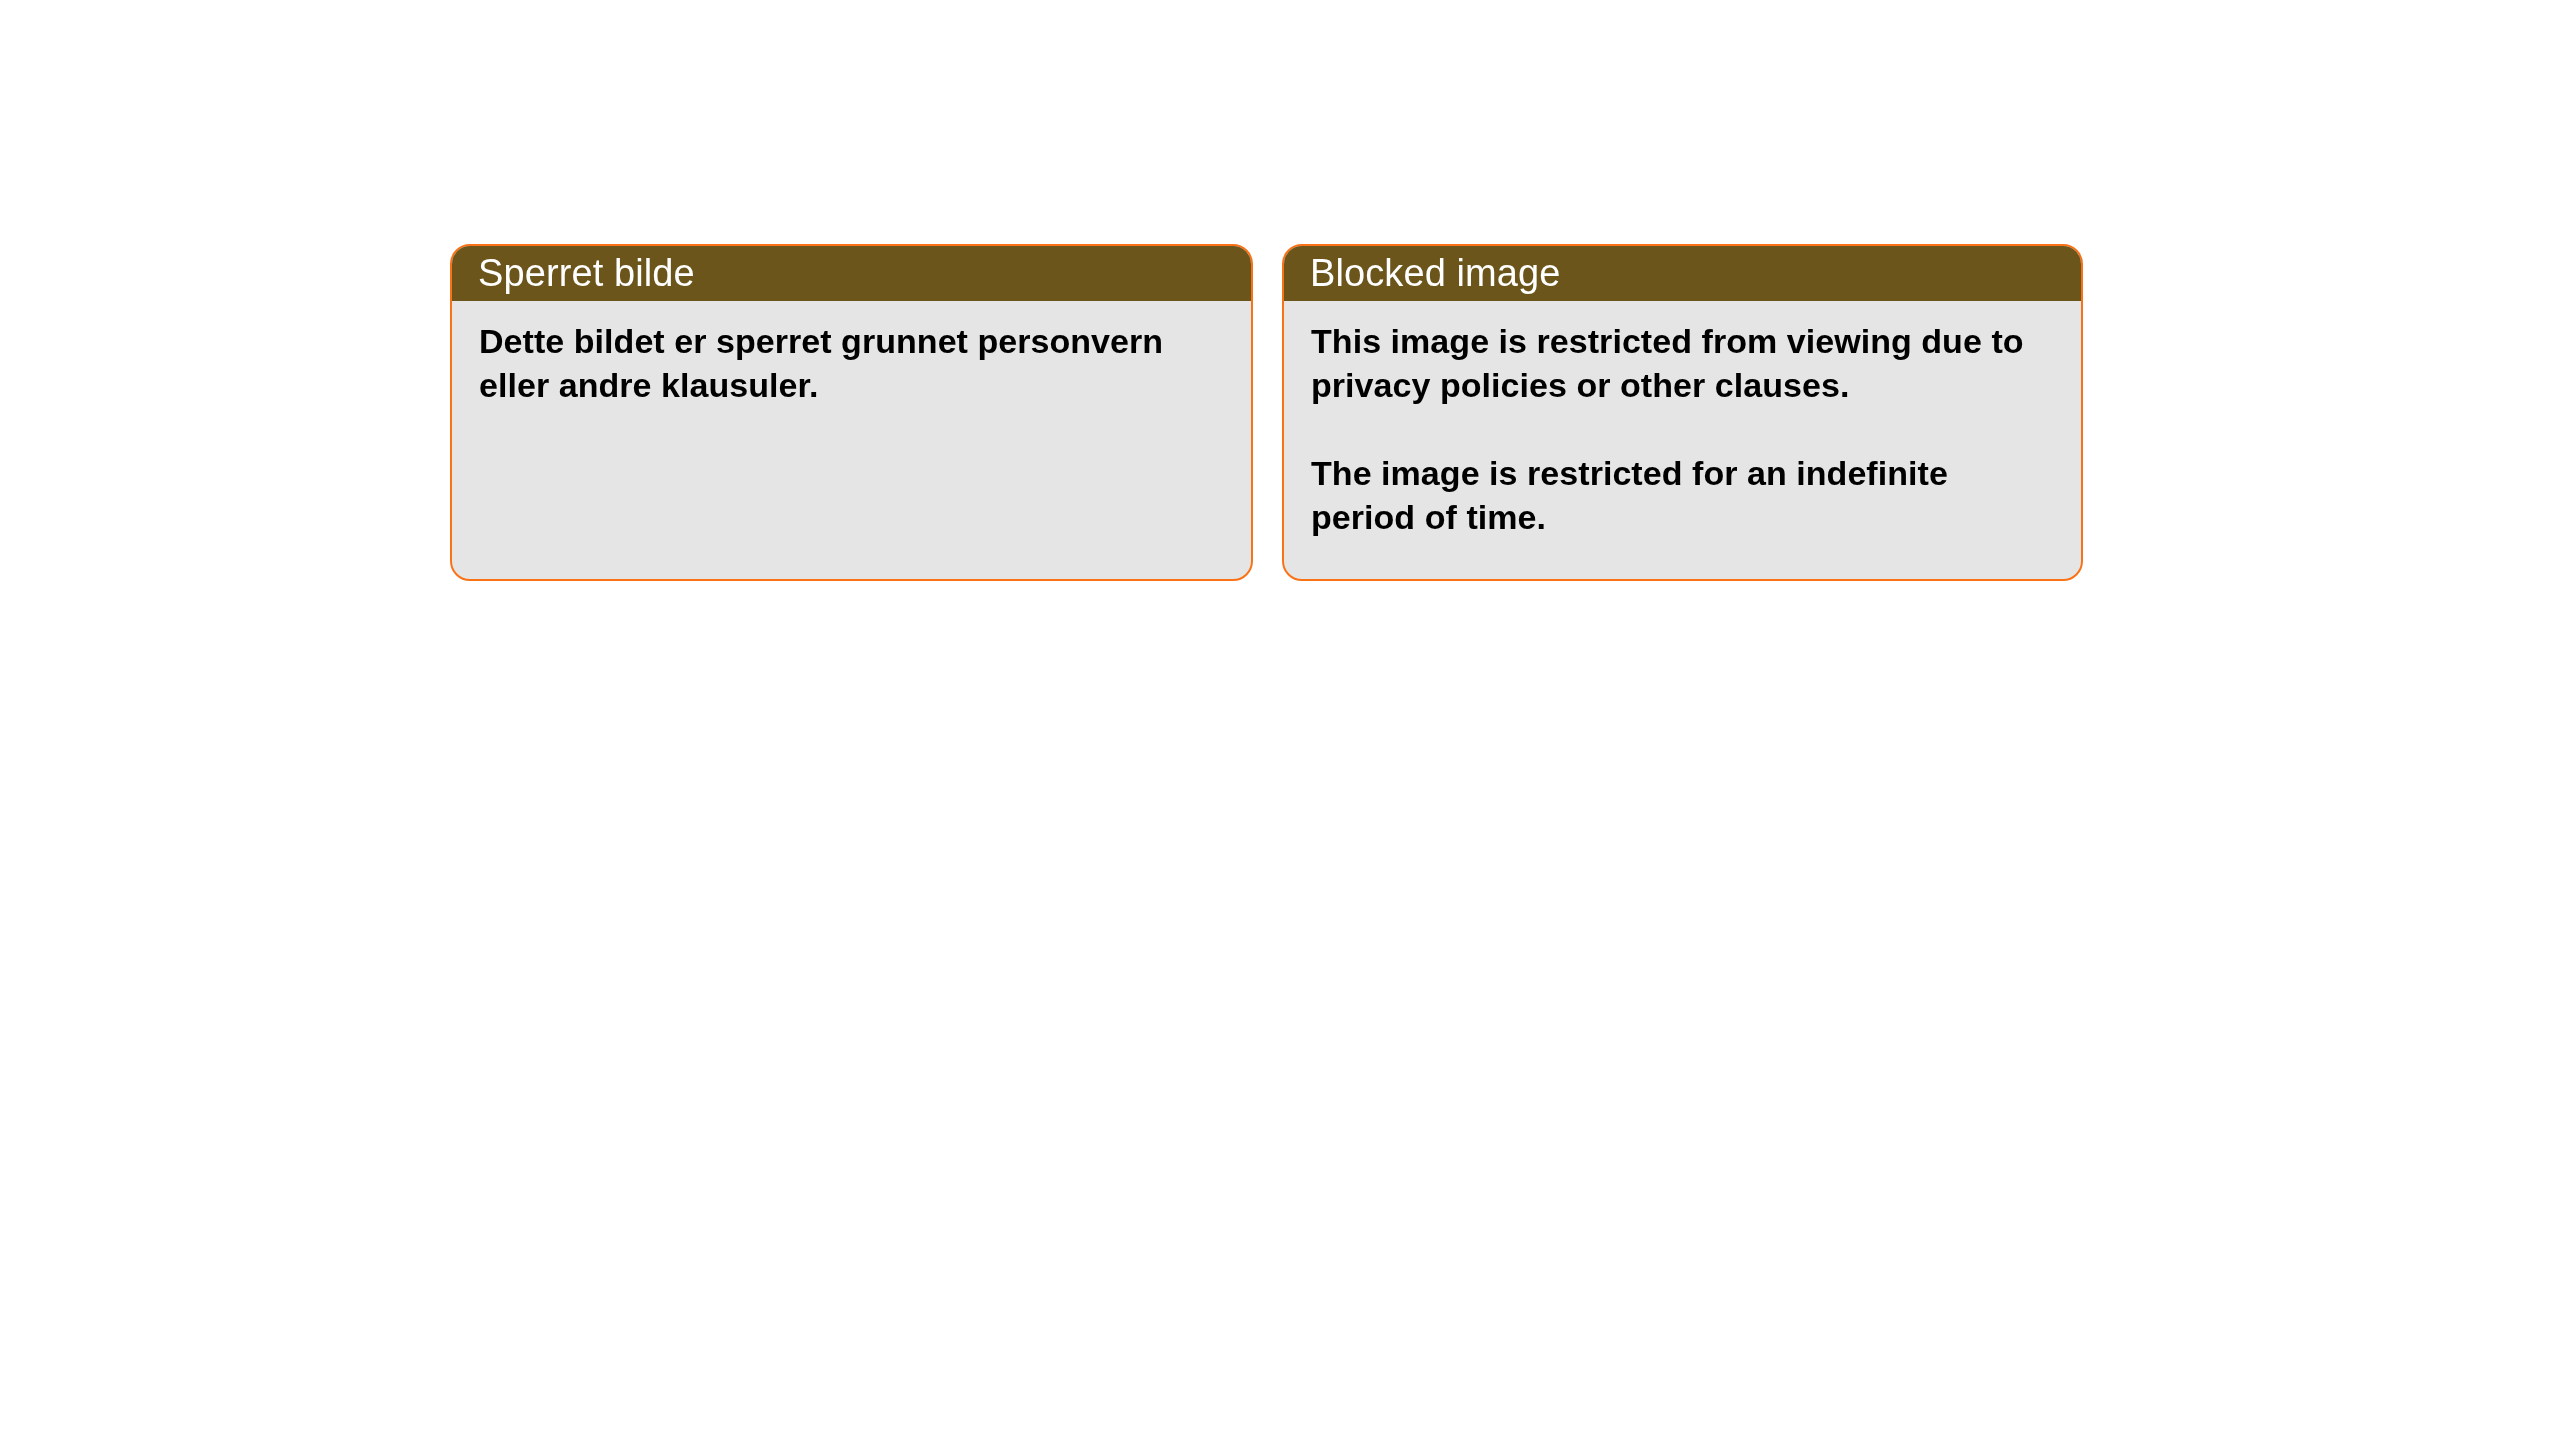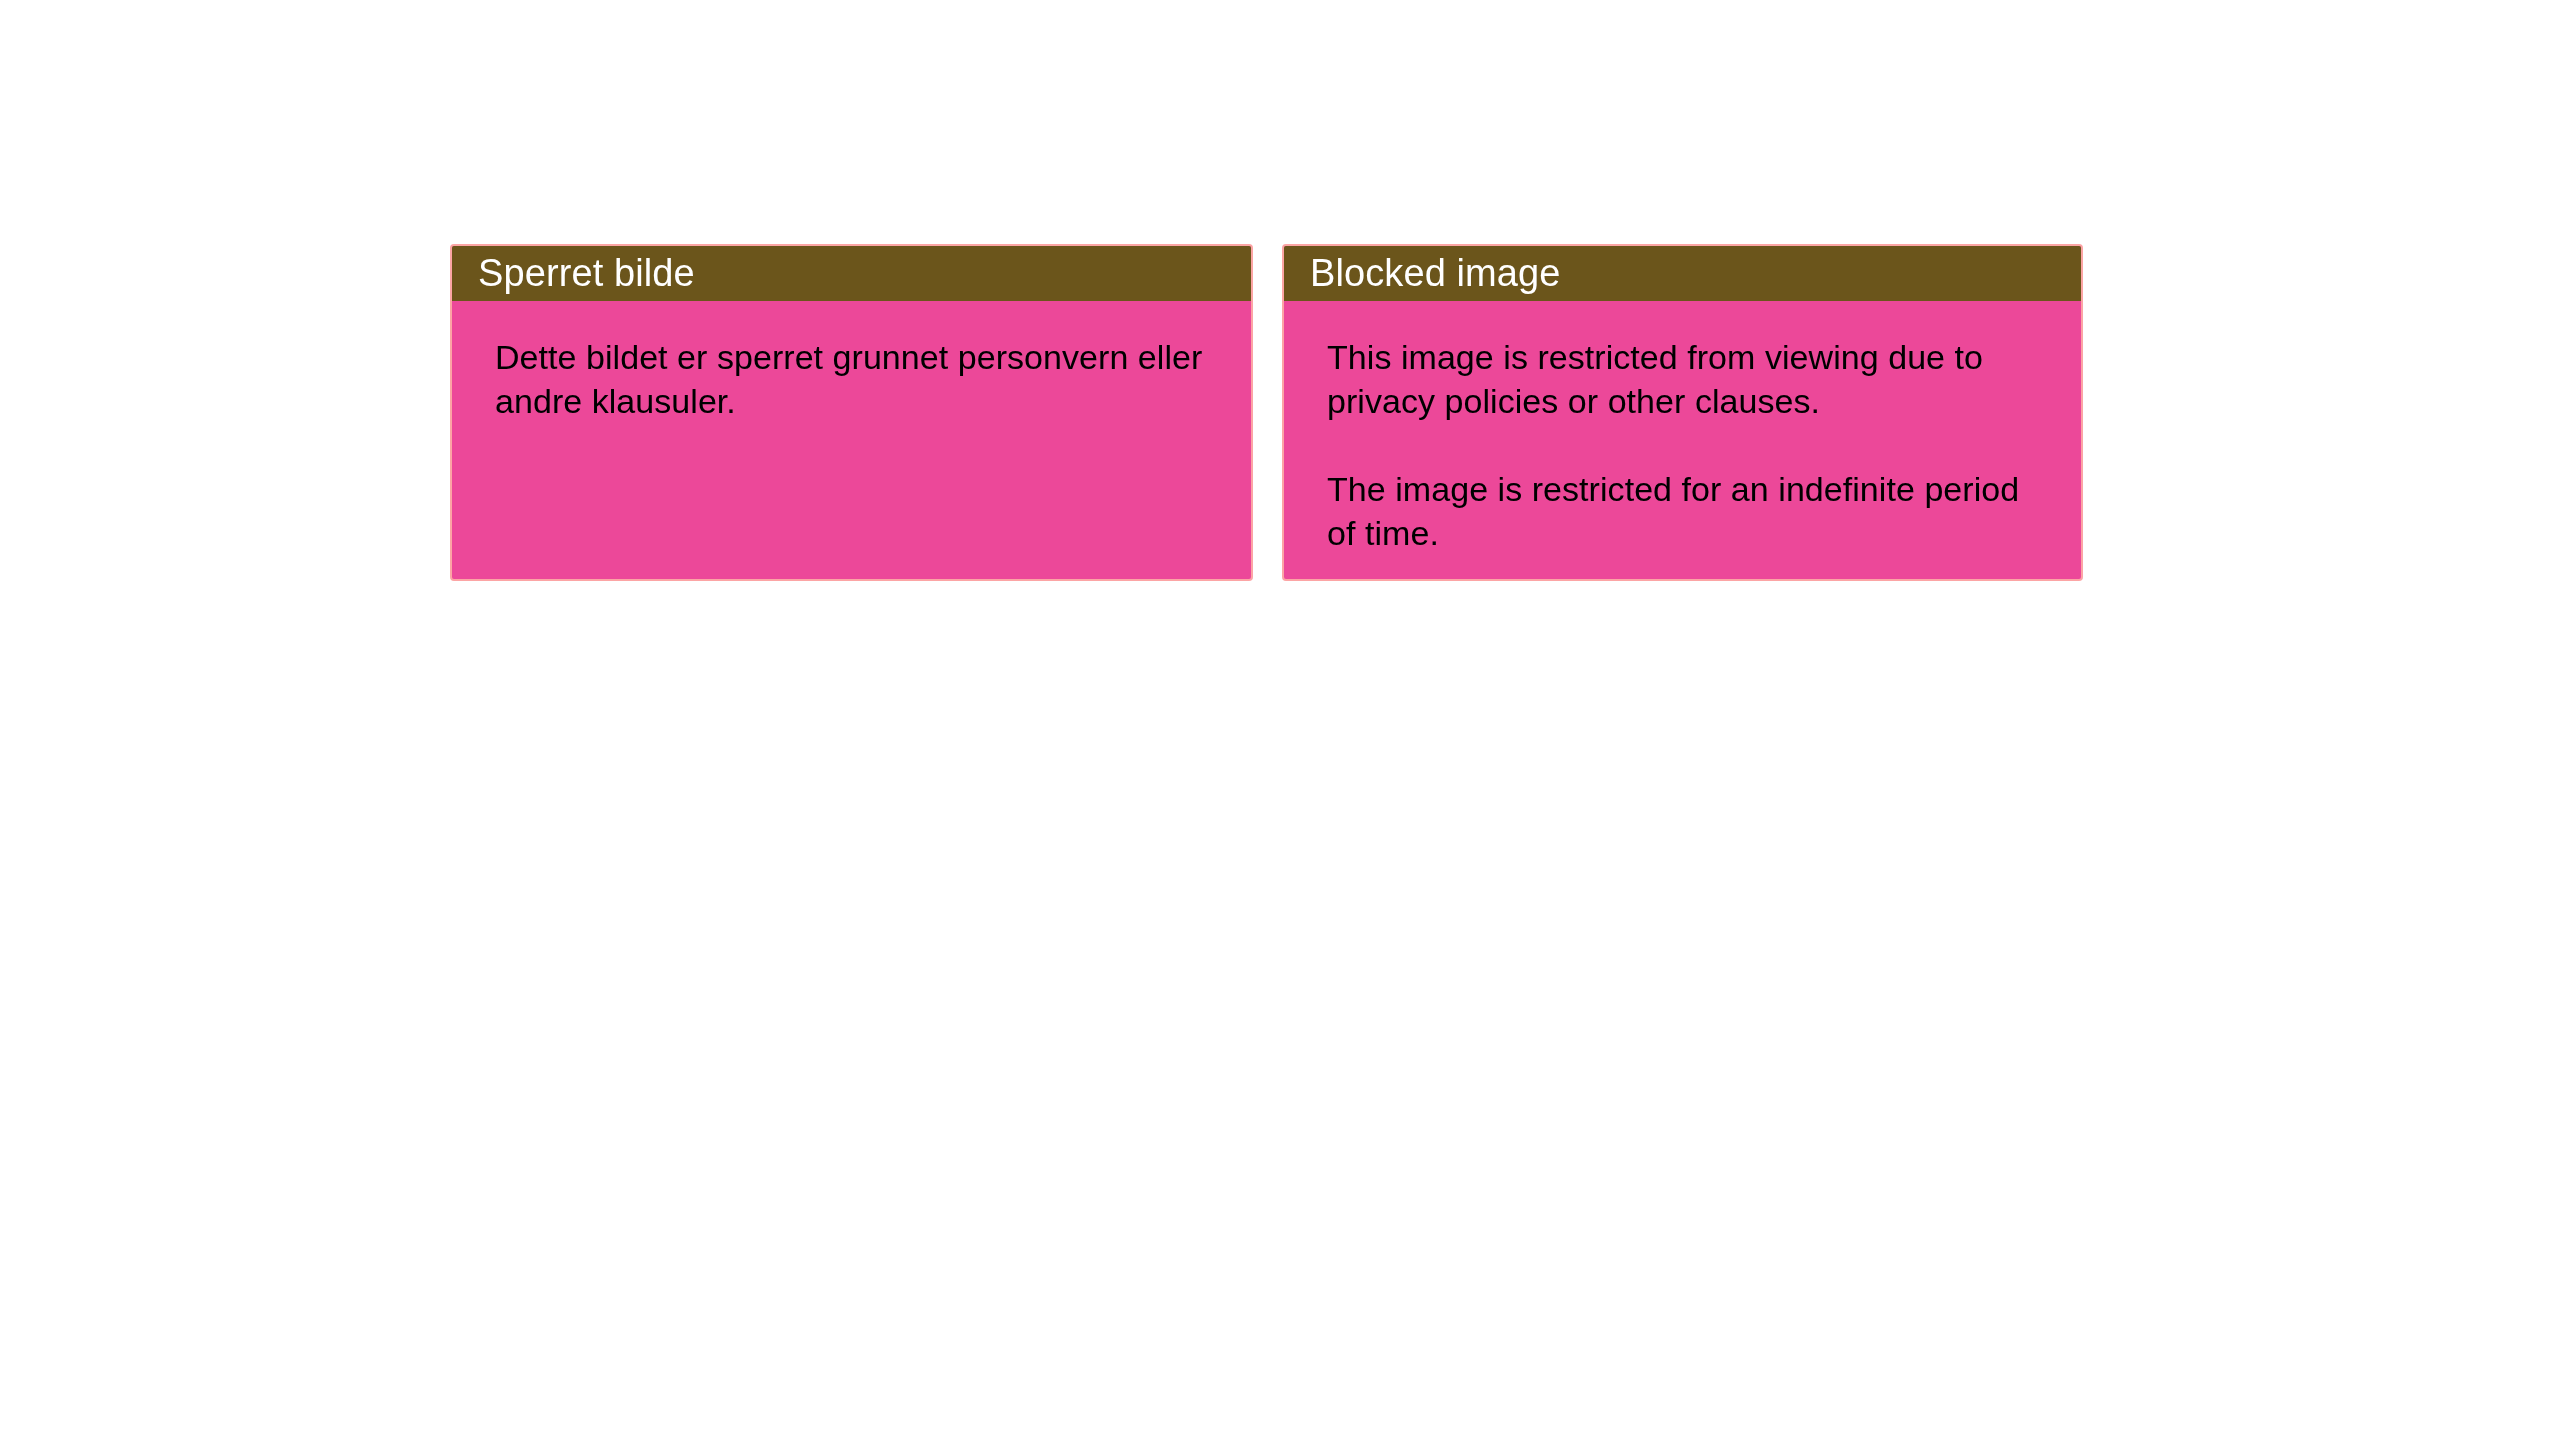--- a/index.html
+++ b/index.html
@@ -19,23 +19,23 @@
   #stage {
     position: relative;
     width: 2560px;
     height: 1440px;
   }
 
   
   .notice-card {
     position: absolute;
     box-sizing: border-box;
-    background: #ec4899;
-    border: 2px solid #fca5a5;
-    border-radius: 4px;
+    background: #e5e5e5;
+    border: 2px solid #f97316;
+    border-radius: 20px;
     overflow: hidden;
   }
 
   .notice-card.card-no {
     left: 450px;
     top: 244px;
     width: 803px;
     height: 337px;
   }
 
@@ -66,23 +66,23 @@
   }
 
   .card-body {
     box-sizing: border-box;
     padding: 18px 26px 0 27px;
   }
 
   .card-paragraph {
     color: #000000;
     font-size: 34px;
-    font-weight: 400;
+    font-weight: 700;
     line-height: 44px;
-    margin: 16px;
+    margin: 0;
     letter-spacing: 0.05px;
   }
 
   .card-paragraph + .card-paragraph {
     margin-top: 44px;
   }
 </style>
 </head>
 <body>
 

